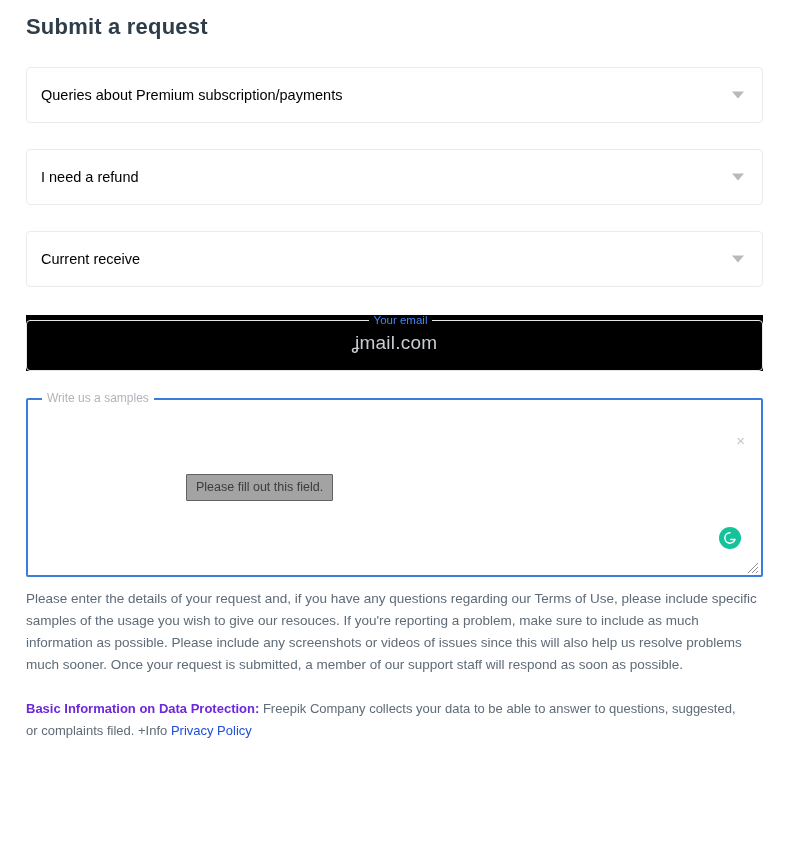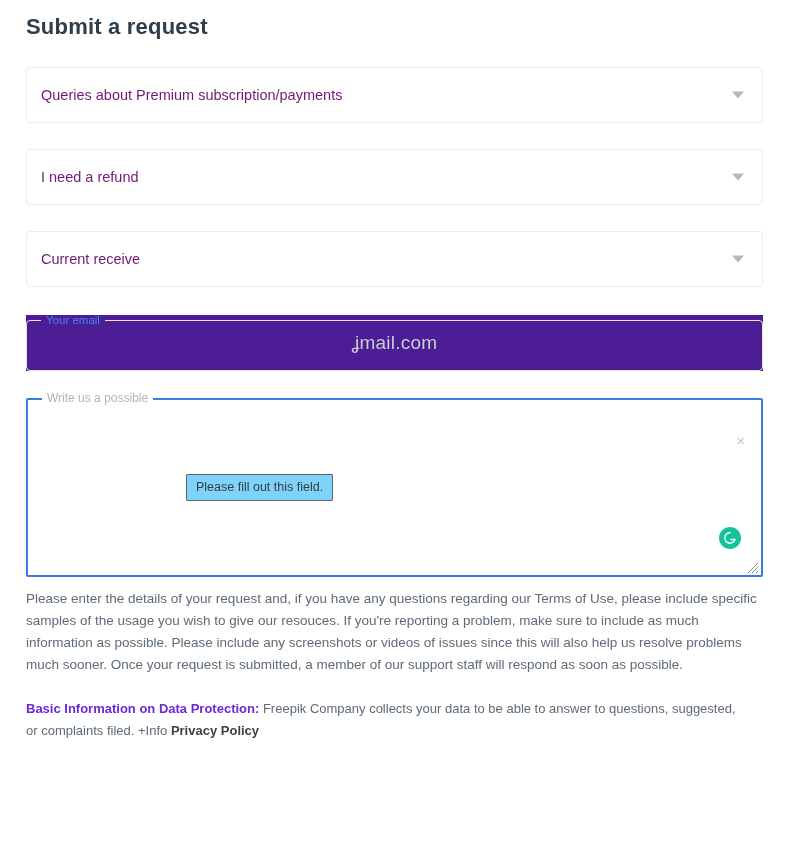--- a/index.html
+++ b/index.html
@@ -39,21 +39,21 @@
     border: 1px solid #e9ebee;
     border-radius: 4px;
     background: #ffffff;
     box-sizing: border-box;
     display: flex;
     align-items: center;
     cursor: pointer;
   }
   .select-field .select-value {
     font-size: 14.5px;
-    color: #701a75;
+    color: #000000;
     padding-left: 14px;
     line-height: 18px;
   }
   .select-arrow {
     position: absolute;
     right: 18px;
     top: 50%;
     transform: translateY(-50%);
     width: 0;
     height: 0;
@@ -61,21 +61,22 @@
     border-right: 6px solid transparent;
     border-top: 7px solid #b6b9bd;
   }
   .gap-sm { height: 26px; }
 
   
   .outlined-field {
     position: relative;
     height: 56px;
     box-sizing: border-box;
-    background: #4c1d95;
+    background: #000000;
+    text-align: center;
   }
   .outlined-field fieldset {
     position: absolute;
     inset: 0;
     margin: 0;
     padding: 0 8px;
     border: 1px solid #e4e6e9;
     border-radius: 4px;
     pointer-events: none;
   }
@@ -163,21 +164,21 @@
     right: 4px;
     bottom: 3px;
     width: 14px;
     height: 14px;
     cursor: nwse-resize;
   }
   .validation-tip {
     position: absolute;
     left: 160px;
     top: 81px;
-    background: #7dd3fc;
+    background: #a3a3a3;
     border: 1px solid #636363;
     border-radius: 1px;
     padding: 5px 9px 6px;
     font-size: 12.5px;
     color: #3c3c3c;
     line-height: 14px;
     white-space: nowrap;
     z-index: 5;
   }
 
@@ -195,22 +196,22 @@
     line-height: 22px;
     color: #5f6b77;
     margin: 22px 0 0 0;
     max-width: 724px;
   }
   .legal-text b {
     color: #6d28d9;
     font-weight: bold;
   }
   .privacy-link {
-    color: #404040;
-    font-weight: bold;
+    color: #1d4ed8;
+    font-weight: normal;
     text-decoration: none;
     cursor: pointer;
   }
 </style>
 </head>
 <body>
 
 <div class="page">
 
   <h1 class="page-title">Submit a request</h1>
@@ -243,21 +244,21 @@
       <legend>Your email</legend>
     </fieldset>
     <div class="field-text">ʝmail.com</div>
   </div>
 
 
   <div style="height:22px"></div>
 
   <div class="textarea-field">
     <fieldset>
-      <legend>Write us a possible</legend>
+      <legend>Write us a samples</legend>
     </fieldset>
     <textarea class="textarea-input" value="" style=""></textarea>
 
     <span class="clear-x">×</span>
 
     <span class="grammarly-badge">
       <svg width="14" height="14" viewBox="0 0 24 24" aria-hidden="true">
         <path d="M12 3.2a8.8 8.8 0 1 0 8.35 11.55" fill="none" stroke="#ffffff" stroke-width="2.6" stroke-linecap="round"></path>
         <path d="M20.35 14.75H13.2" fill="none" stroke="#ffffff" stroke-width="2.6" stroke-linecap="round"></path>
       </svg>

